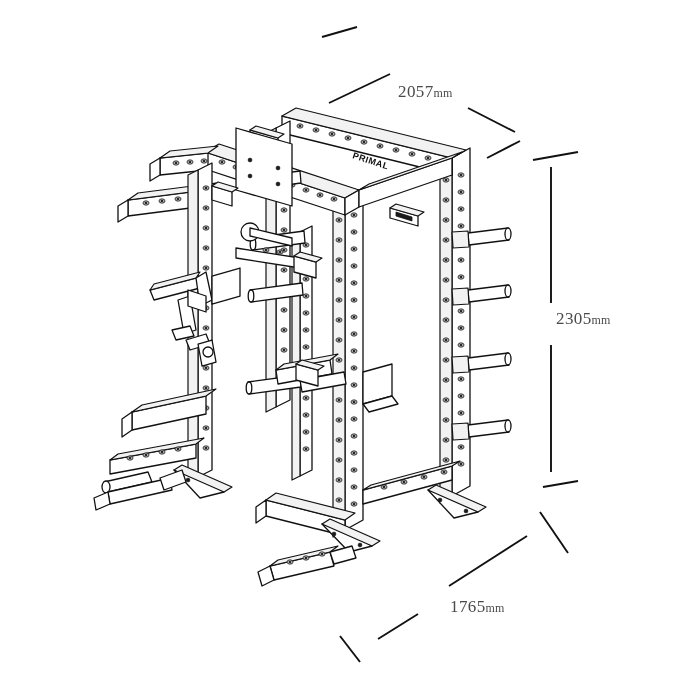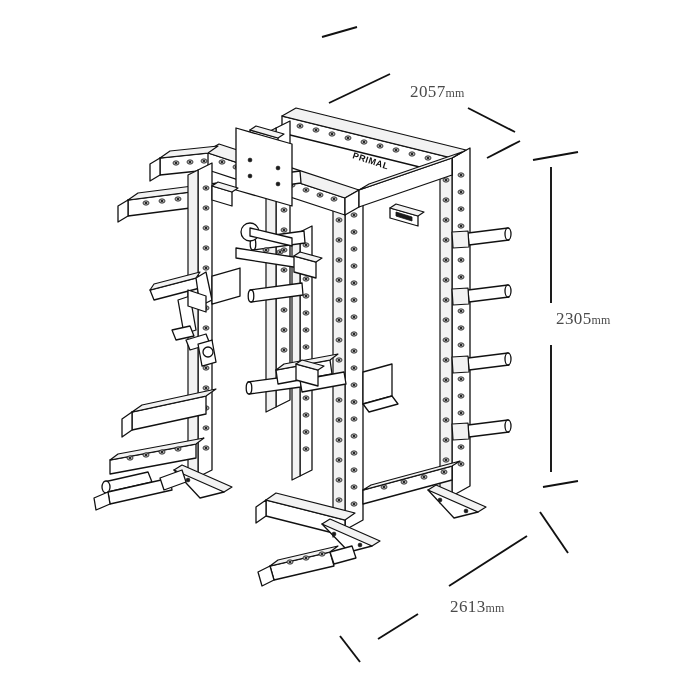--- a/index.html
+++ b/index.html
@@ -32,21 +32,21 @@
     user-select: none;
   }
   .dim-num {
     font-size: 17px;
     letter-spacing: 0.4px;
   }
   .dim-unit {
     font-size: 12px;
     letter-spacing: 0px;
   }
-  #label-width  { left: 398px; top: 82px; margin-left: 12px; }
+  #label-width  { left: 398px; top: 82px; }
   #label-height { left: 556px; top: 309px; }
   #label-depth  { left: 450px; top: 597px; }
 </style>
 </head>
 <body>
 
 <div id="canvas-root">
 
   <svg id="drawing-svg" viewBox="0 0 700 700">
     <defs>
@@ -776,16 +776,16 @@
 
   <div class="dim-label" id="label-width">
     <span class="dim-num">2057</span><span class="dim-unit">mm</span>
   </div>
 
   <div class="dim-label" id="label-height">
     <span class="dim-num">2305</span><span class="dim-unit">mm</span>
   </div>
 
   <div class="dim-label" id="label-depth">
-    <span class="dim-num">2613</span><span class="dim-unit">mm</span>
+    <span class="dim-num">1765</span><span class="dim-unit">mm</span>
   </div>
 
 </div>
 
 </body></html>

